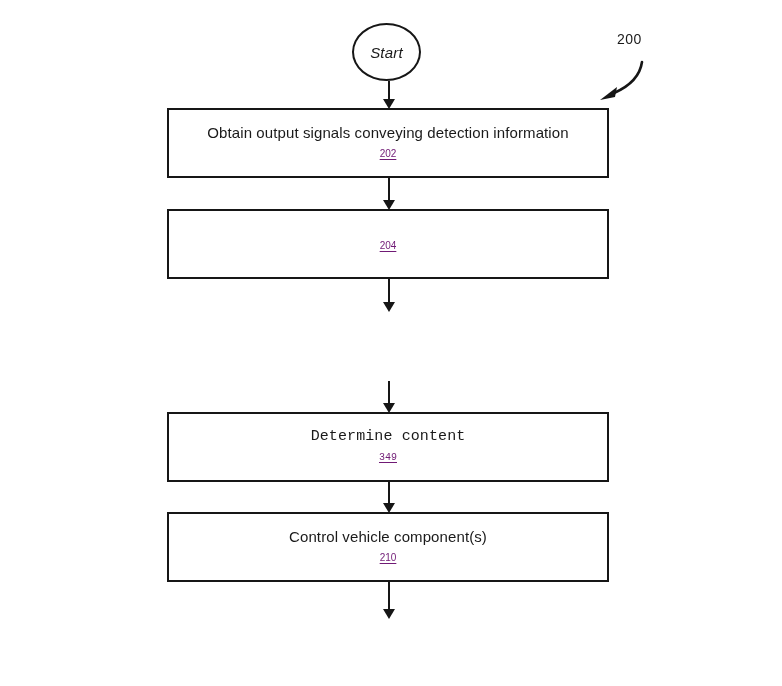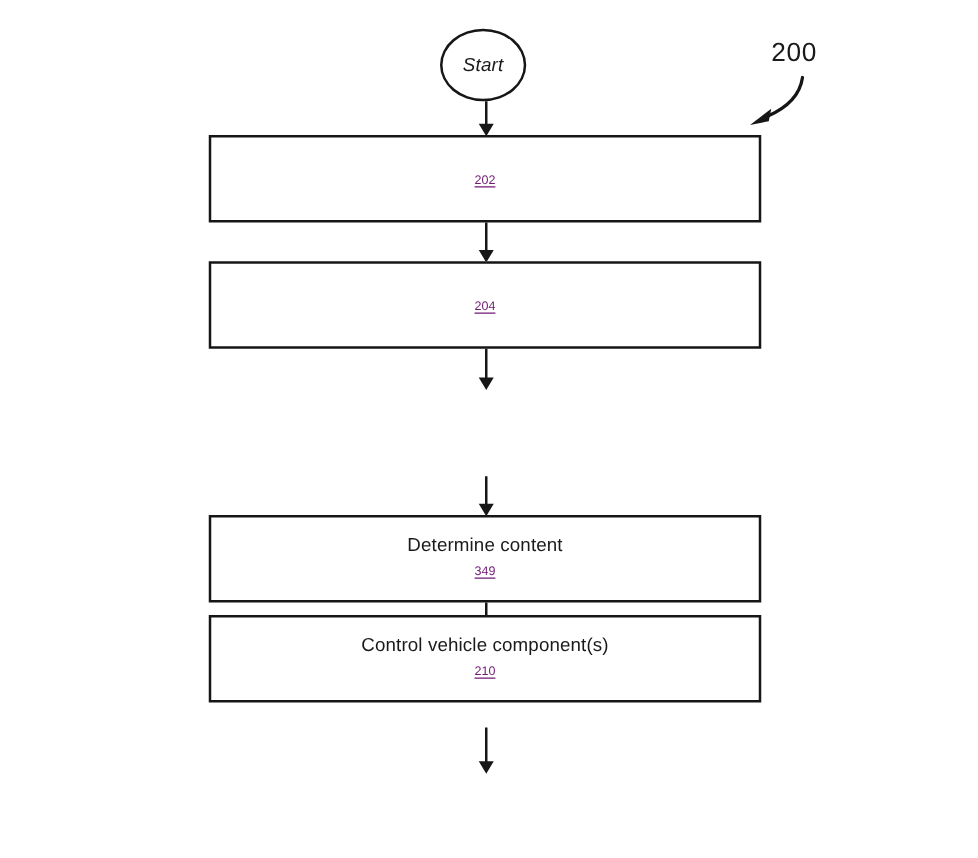--- a/index.html
+++ b/index.html
@@ -84,22 +84,22 @@
     text-align: center;
     color: #701a75;
     text-decoration: underline;
     text-underline-offset: 2px;
     margin-top: 2px;
   }
 
   #process-box-202 { top: 108px; }
   #process-box-204 { top: 209px; }
   #process-box-206 { top: 311px; }
-  #process-box-208 { top: 412px; }
-  #process-box-210 { top: 492px; }
+  #process-box-208 { top: 412px; font-family: Liberation Mono, monospace; }
+  #process-box-210 { top: 512px; }
 
   
   .connector {
     position: absolute;
     left: 381px;
     width: 16px;
   }
   .connector .stem {
     position: absolute;
     left: 7px;
@@ -129,21 +129,21 @@
   #connector-208-210  { top: 482px; height: 31px; }
   #connector-208-210 .stem  { height: 22px; }
   #connector-210-end  { top: 582px; height: 37px; }
   #connector-210-end .stem  { height: 28px; }
 
   
   #figure-ref {
     position: absolute;
     left: 617px;
     top: 32px;
-    font-size: 21px;
+    font-size: 14px;
     line-height: 1;
     color: #1a1a1a;
     letter-spacing: 0.5px;
   }
   #figure-ref-leader {
     position: absolute;
     left: 594px;
     top: 56px;
     width: 56px;
     height: 48px;
@@ -164,20 +164,21 @@
   <div id="start-terminator" class="terminator">
     <span class="term-label">Start</span>
   </div>
 
   <div id="connector-start-202" class="connector">
     <div class="stem"></div>
     <div class="head"></div>
   </div>
 
   <div id="process-box-202" class="process-box">
+    <div class="box-text">Obtain output signals conveying detection information</div>
     <div class="box-ref">202</div>
   </div>
 
   <div id="connector-202-204" class="connector">
     <div class="stem"></div>
     <div class="head"></div>
   </div>
 
   <div id="process-box-204" class="process-box">
     <div class="box-ref">204</div>

